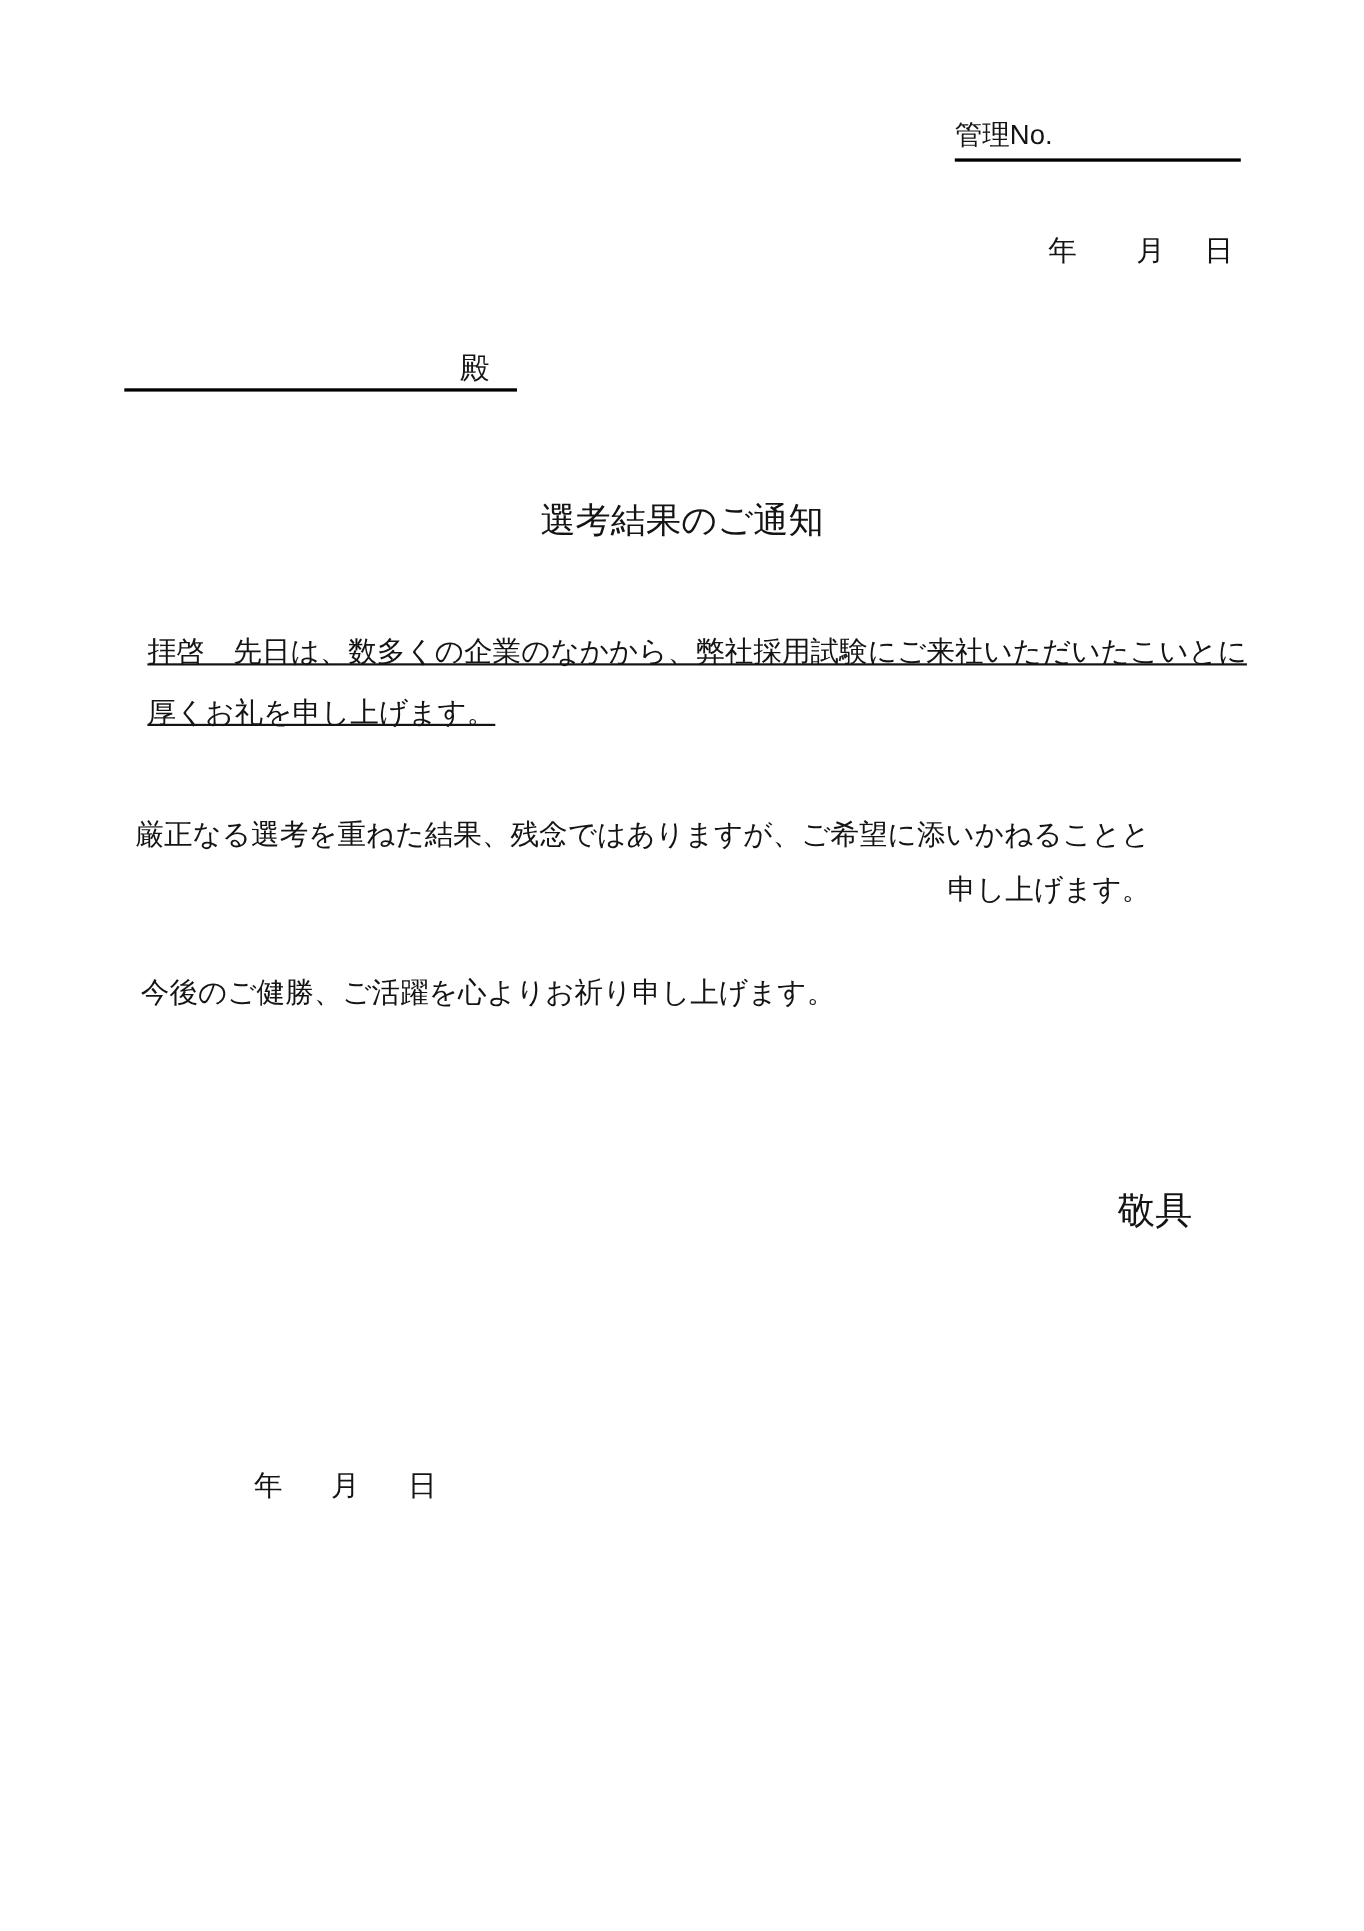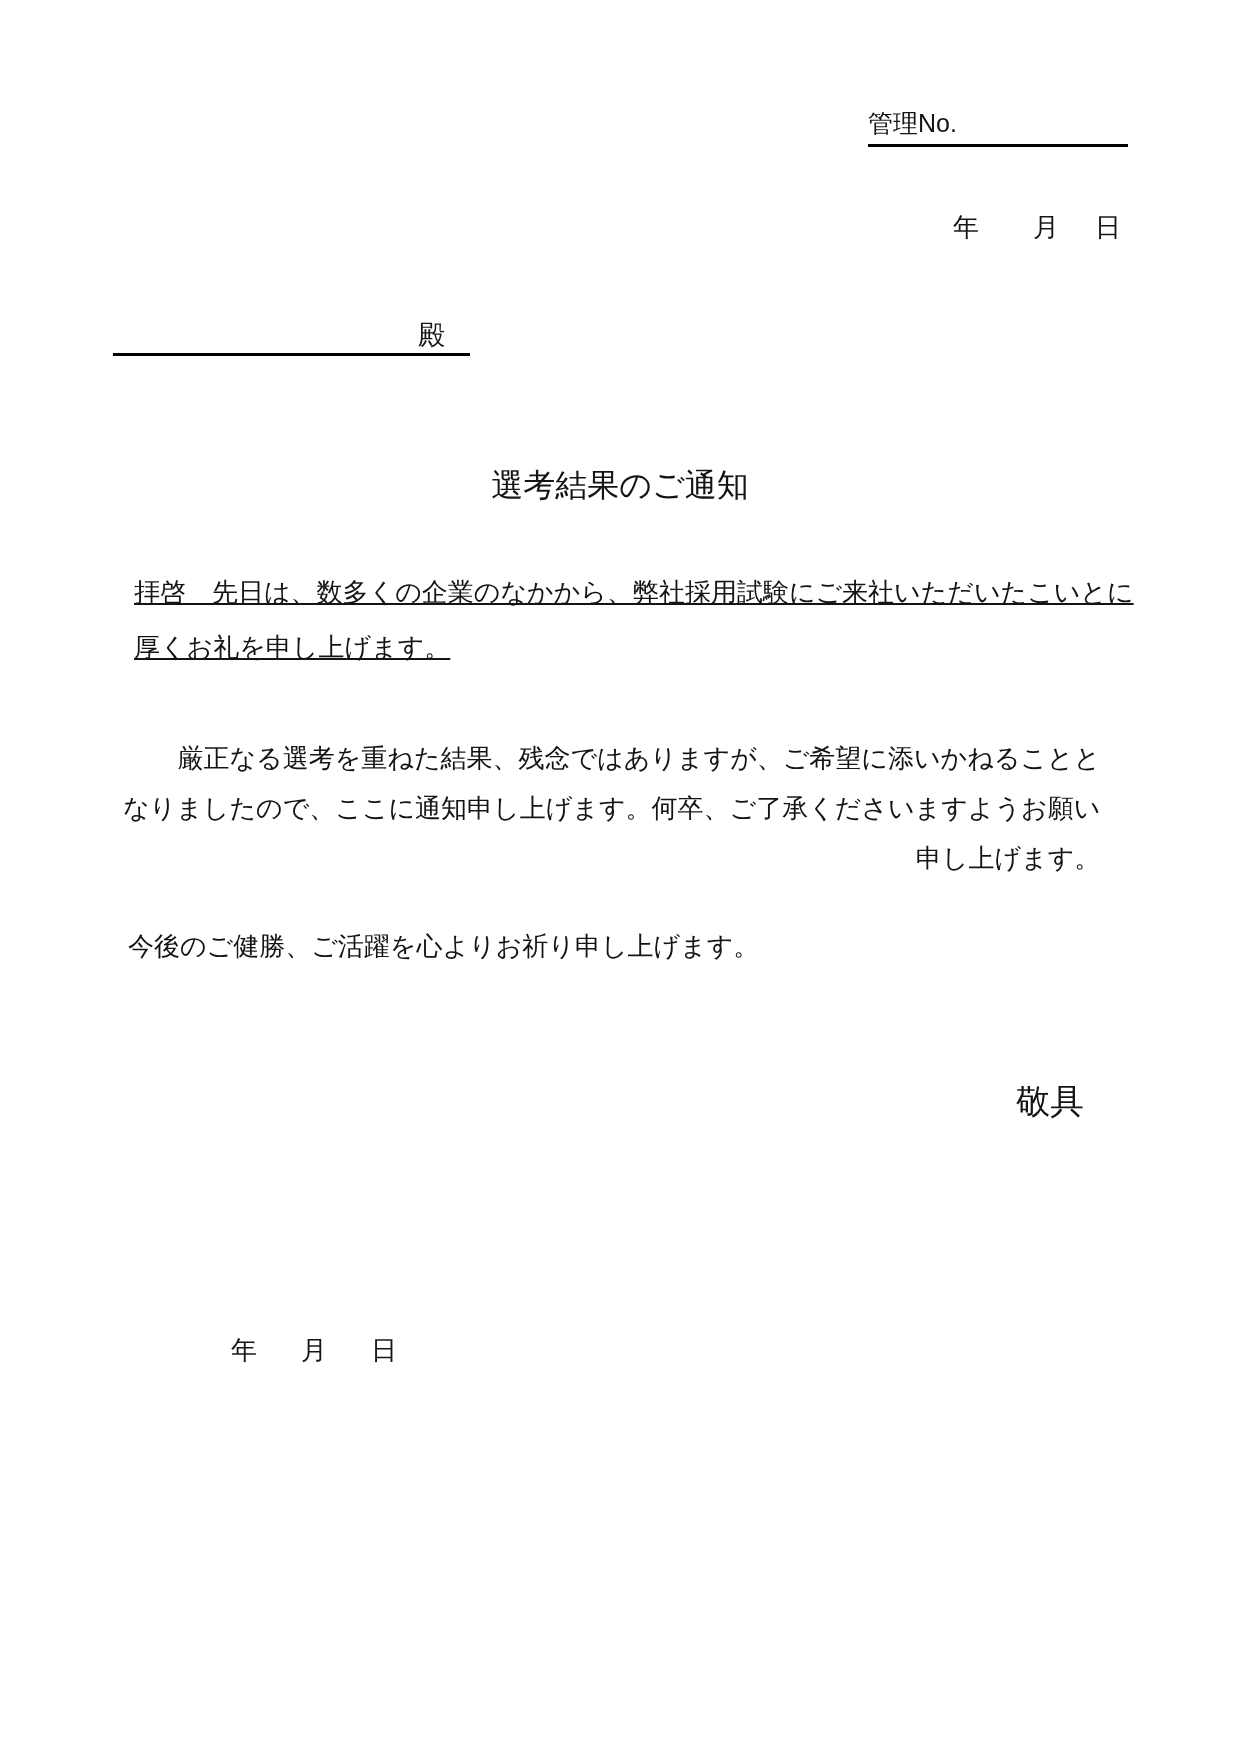--- a/index.html
+++ b/index.html
@@ -50,37 +50,37 @@
   }
   .addressee-suffix {
     left: 418px;
     top: 320px;
     font-size: 27px;
     line-height: 30px;
   }
 
   .doc-title {
     left: 0;
-    top: 464px;
+    top: 452px;
     width: 100%;
     text-align: center;
     font-size: 32px;
     letter-spacing: 0px;
     line-height: 42px;
   }
 
   .para {
     left: 118px;
     font-size: 26px;
     white-space: nowrap;
   }
   .para .line { display: block; }
   .para-1 { top: 565px; line-height: 55px; text-decoration: underline; }
   .para-2 { top: 733px; line-height: 50px; }
-  .para-3 { top: 920px; line-height: 52px; }
+  .para-3 { top: 876px; line-height: 52px; }
   .indent-lg { padding-left: 16px; }
   .indent-md { padding-left: 5px; text-align: right; }
   .indent-sm { padding-left: 10px; }
 
   .closing {
     left: 1016px;
     top: 1085px;
     font-size: 34px;
     line-height: 33px;
   }
@@ -115,21 +115,20 @@
 
   <div class="abs doc-title">選考結果のご通知</div>
 
   <div class="abs para para-1">
     <span class="line indent-lg">拝啓　先日は、数多くの企業のなかから、弊社採用試験にご来社いただいたこいとに</span>
     <span class="line indent-lg">厚くお礼を申し上げます。</span>
   </div>
 
   <div class="abs para para-2">
     <span class="line indent-md">厳正なる選考を重ねた結果、残念ではありますが、ご希望に添いかねることと</span>
-    <span class="line indent-md">なりましたので、ここに通知申し上げます。何卒、ご了承くださいますようお願い</span>
     <span class="line indent-md">申し上げます。</span>
   </div>
 
   <div class="abs para para-3">
     <span class="line indent-sm">今後のご健勝、ご活躍を心よりお祈り申し上げます。</span>
   </div>
 
   <div class="abs closing">敬具</div>
 
   <div class="abs date-bottom">

